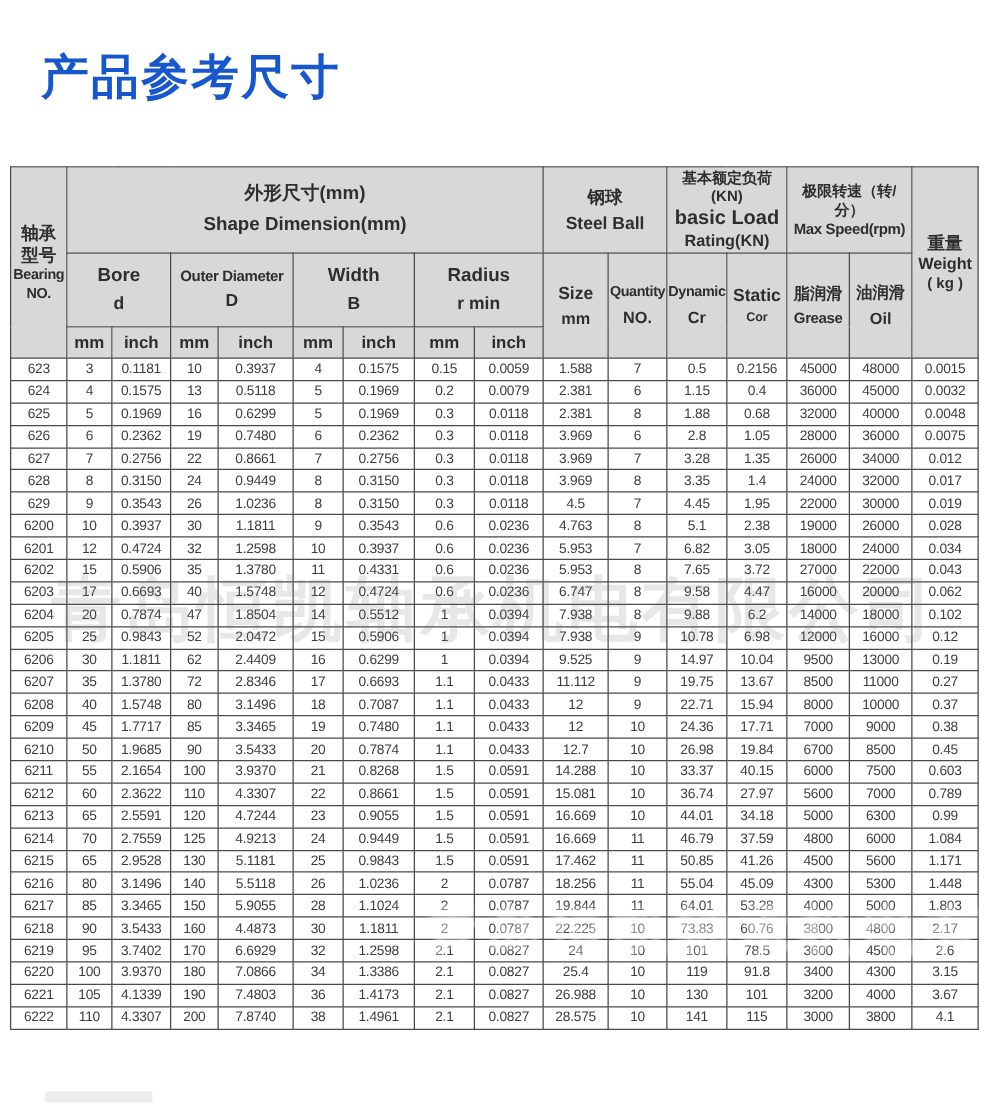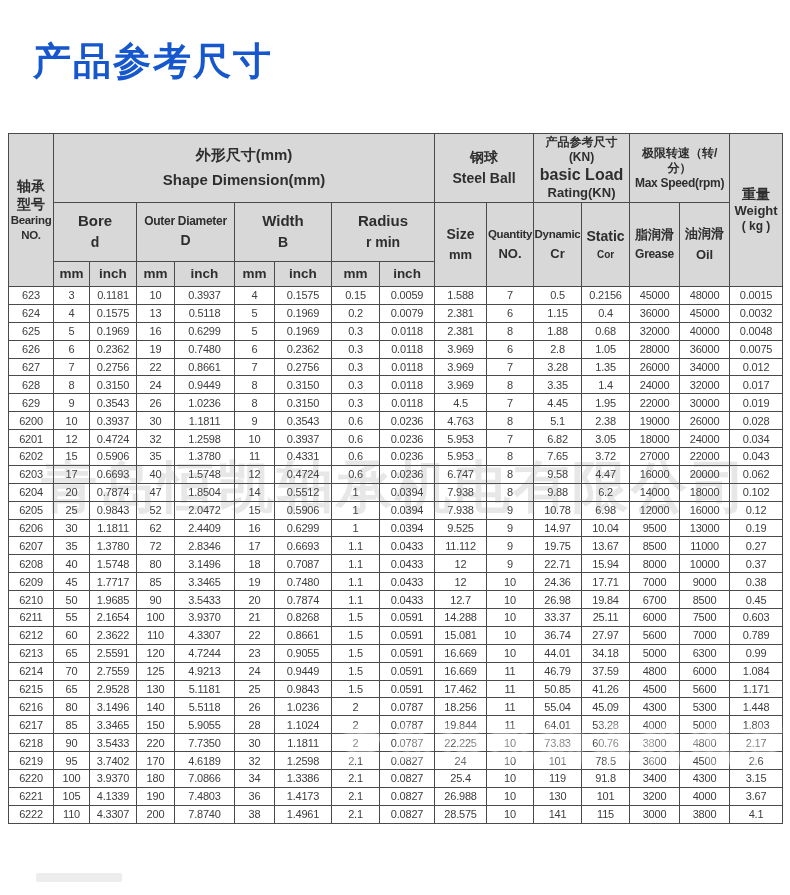--- a/index.html
+++ b/index.html
@@ -110,21 +110,21 @@
         <span class="cn">外形尺寸(mm)</span>
         <span class="gap"></span>
         <span class="en" style="font-size:15px">Shape Dimension(mm)</span>
       </th>
       <th colspan="2">
         <span class="cn" style="font-size:14px">钢球</span>
         <span class="gap" style="height:4px"></span>
         <span class="en">Steel Ball</span>
       </th>
       <th colspan="2">
-        <span class="cn-sm">产品参考尺寸(KN)</span>
+        <span class="cn-sm">基本额定负荷(KN)</span>
         <span class="en" style="font-size:16px">basic Load</span>
         <span class="en" style="font-size:13px">Rating(KN)</span>
       </th>
       <th colspan="2">
         <span class="cn-sm">极限转速（转/分）</span>
         <span class="en-sm" style="font-size:12px">Max Speed(rpm)</span>
       </th>
       <th rowspan="3">
         <span class="cn" style="font-size:14px">重量</span>
         <span class="en" style="font-size:13px">Weight</span>
@@ -525,21 +525,21 @@
         <td>2.1654</td>
         <td>100</td>
         <td>3.9370</td>
         <td>21</td>
         <td>0.8268</td>
         <td>1.5</td>
         <td>0.0591</td>
         <td>14.288</td>
         <td>10</td>
         <td>33.37</td>
-        <td>25.11</td>
+        <td>40.15</td>
         <td>6000</td>
         <td>7500</td>
         <td>0.603</td>
       </tr>
       <tr>
         <td>6212</td>
         <td>60</td>
         <td>2.3622</td>
         <td>110</td>
         <td>4.3307</td>
@@ -642,40 +642,40 @@
         <td>64.01</td>
         <td>53.28</td>
         <td>4000</td>
         <td>5000</td>
         <td>1.803</td>
       </tr>
       <tr>
         <td>6218</td>
         <td>90</td>
         <td>3.5433</td>
-        <td>220</td>
-        <td>7.7350</td>
+        <td>160</td>
+        <td>4.4873</td>
         <td>30</td>
         <td>1.1811</td>
         <td>2</td>
         <td>0.0787</td>
         <td>22.225</td>
         <td>10</td>
         <td>73.83</td>
         <td>60.76</td>
         <td>3800</td>
         <td>4800</td>
         <td>2.17</td>
       </tr>
       <tr>
         <td>6219</td>
         <td>95</td>
         <td>3.7402</td>
         <td>170</td>
-        <td>4.6189</td>
+        <td>6.6929</td>
         <td>32</td>
         <td>1.2598</td>
         <td>2.1</td>
         <td>0.0827</td>
         <td>24</td>
         <td>10</td>
         <td>101</td>
         <td>78.5</td>
         <td>3600</td>
         <td>4500</td>

